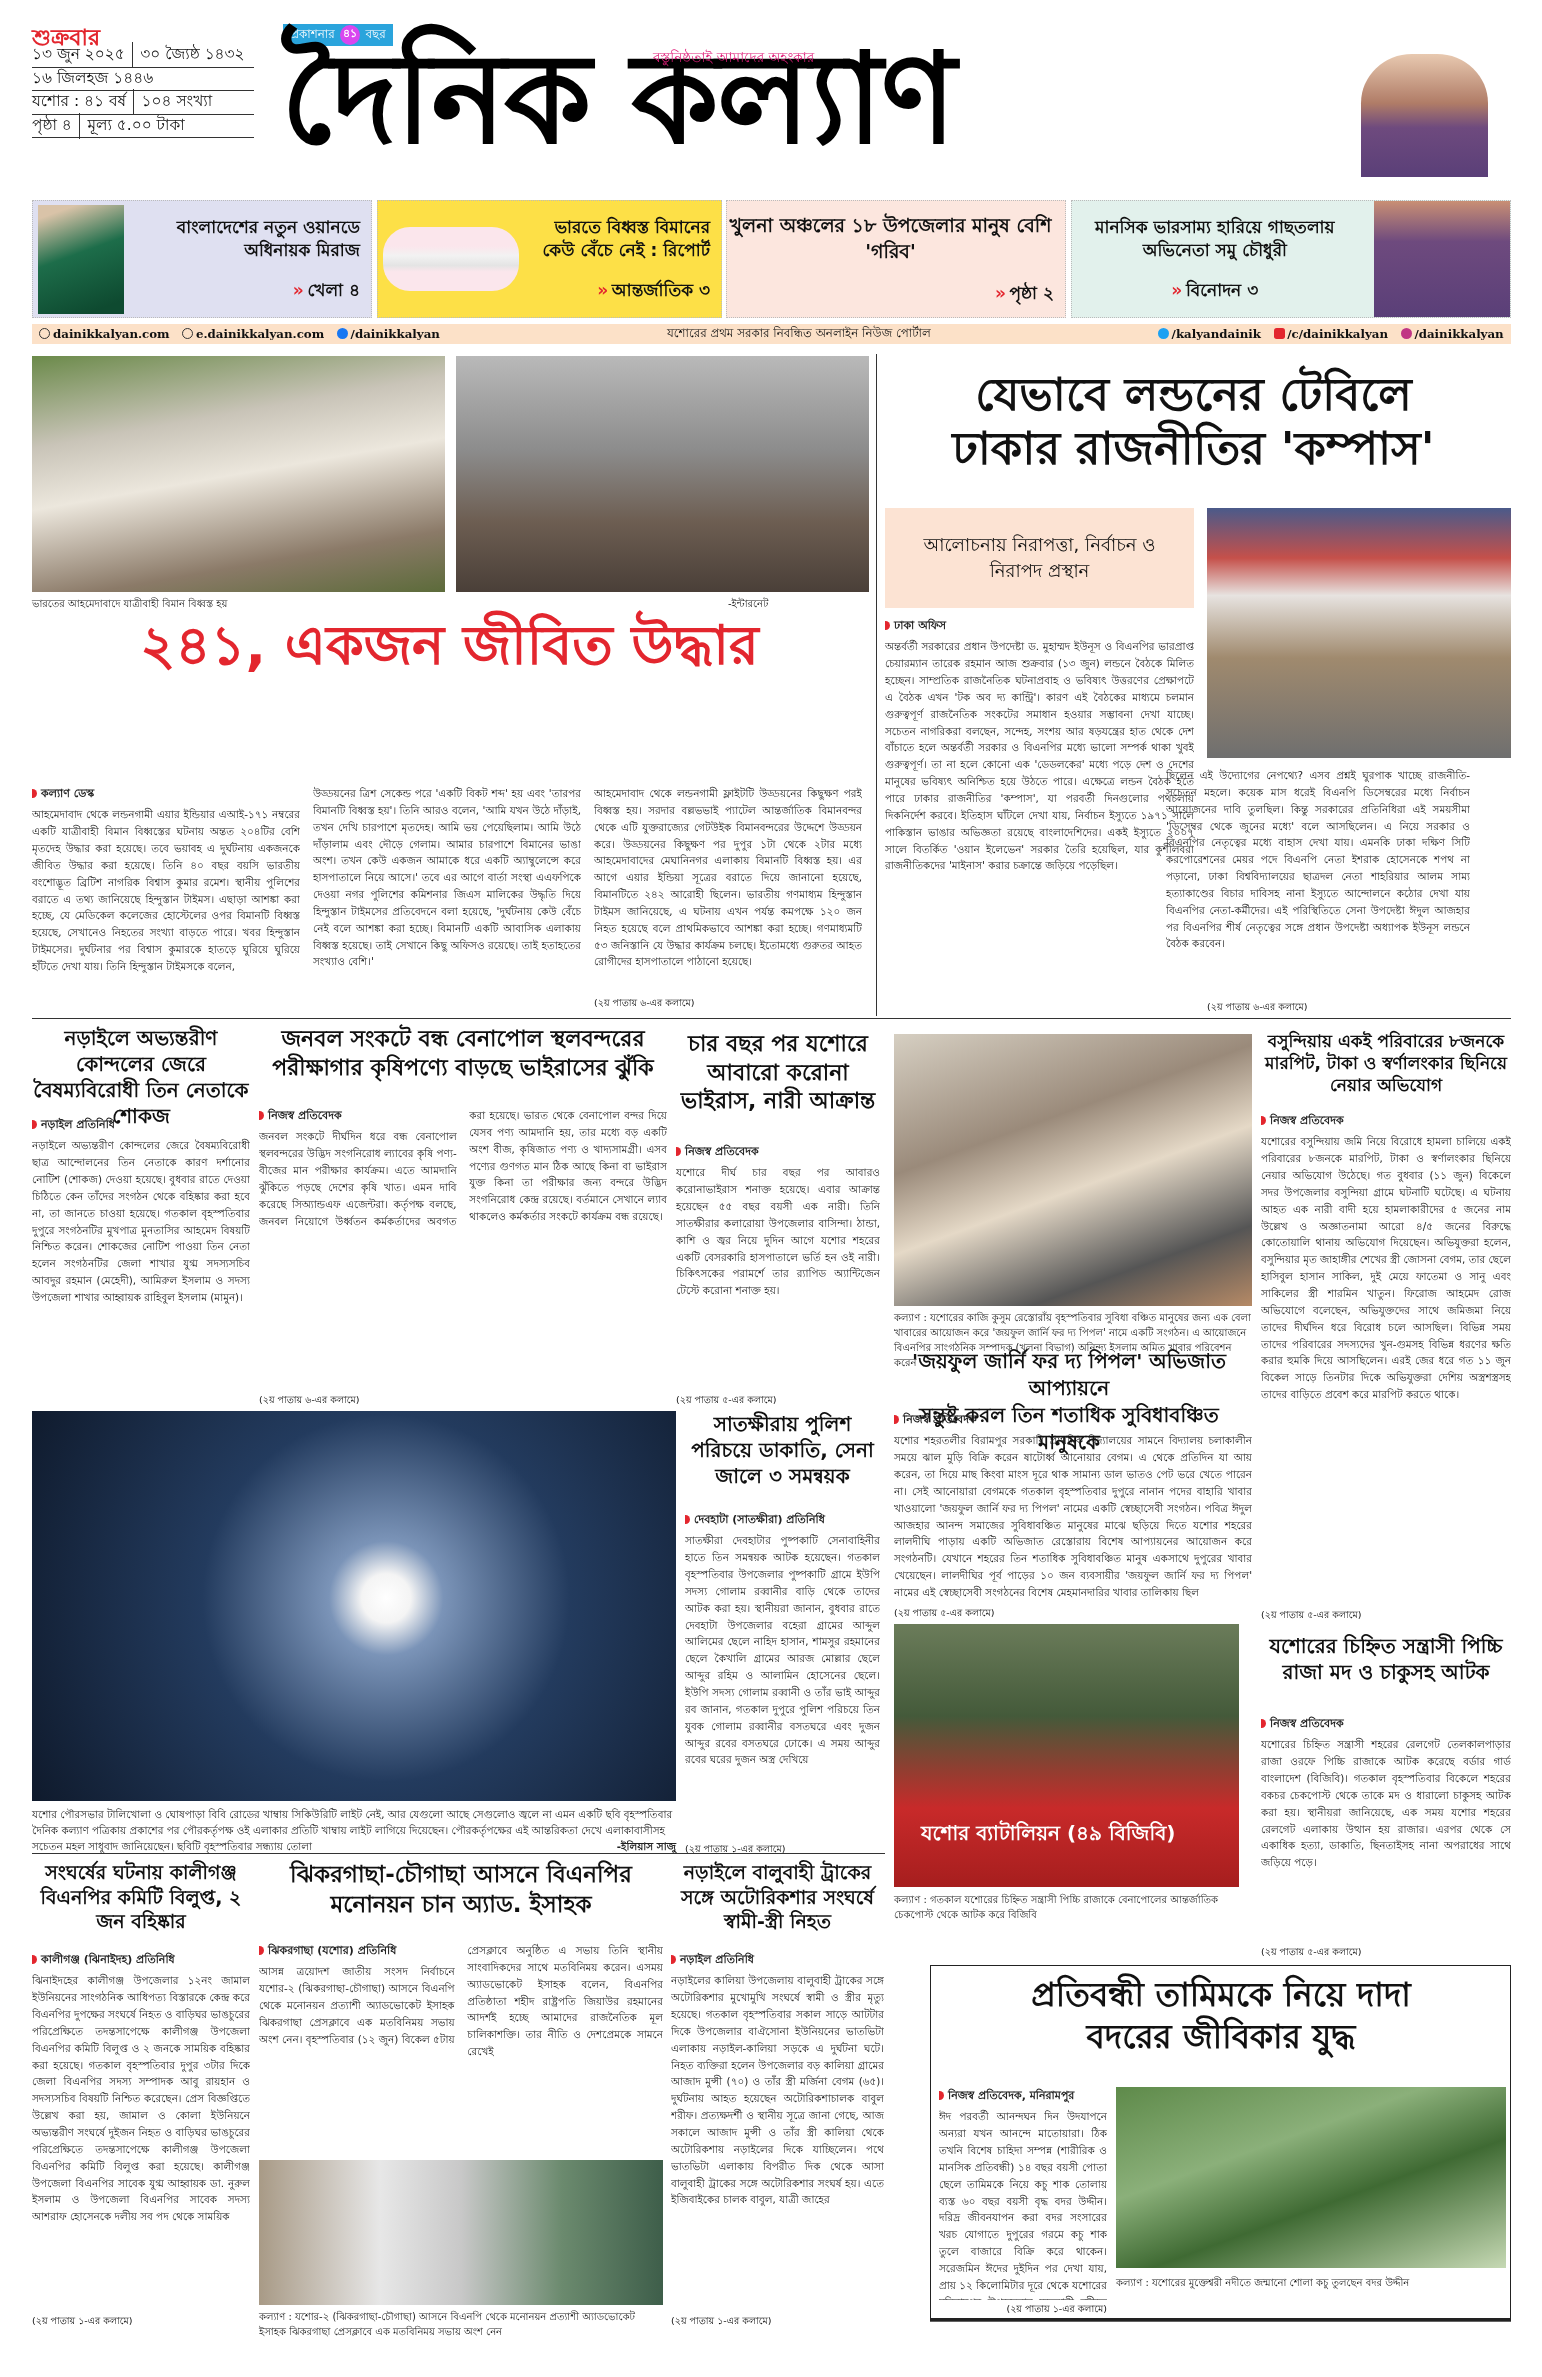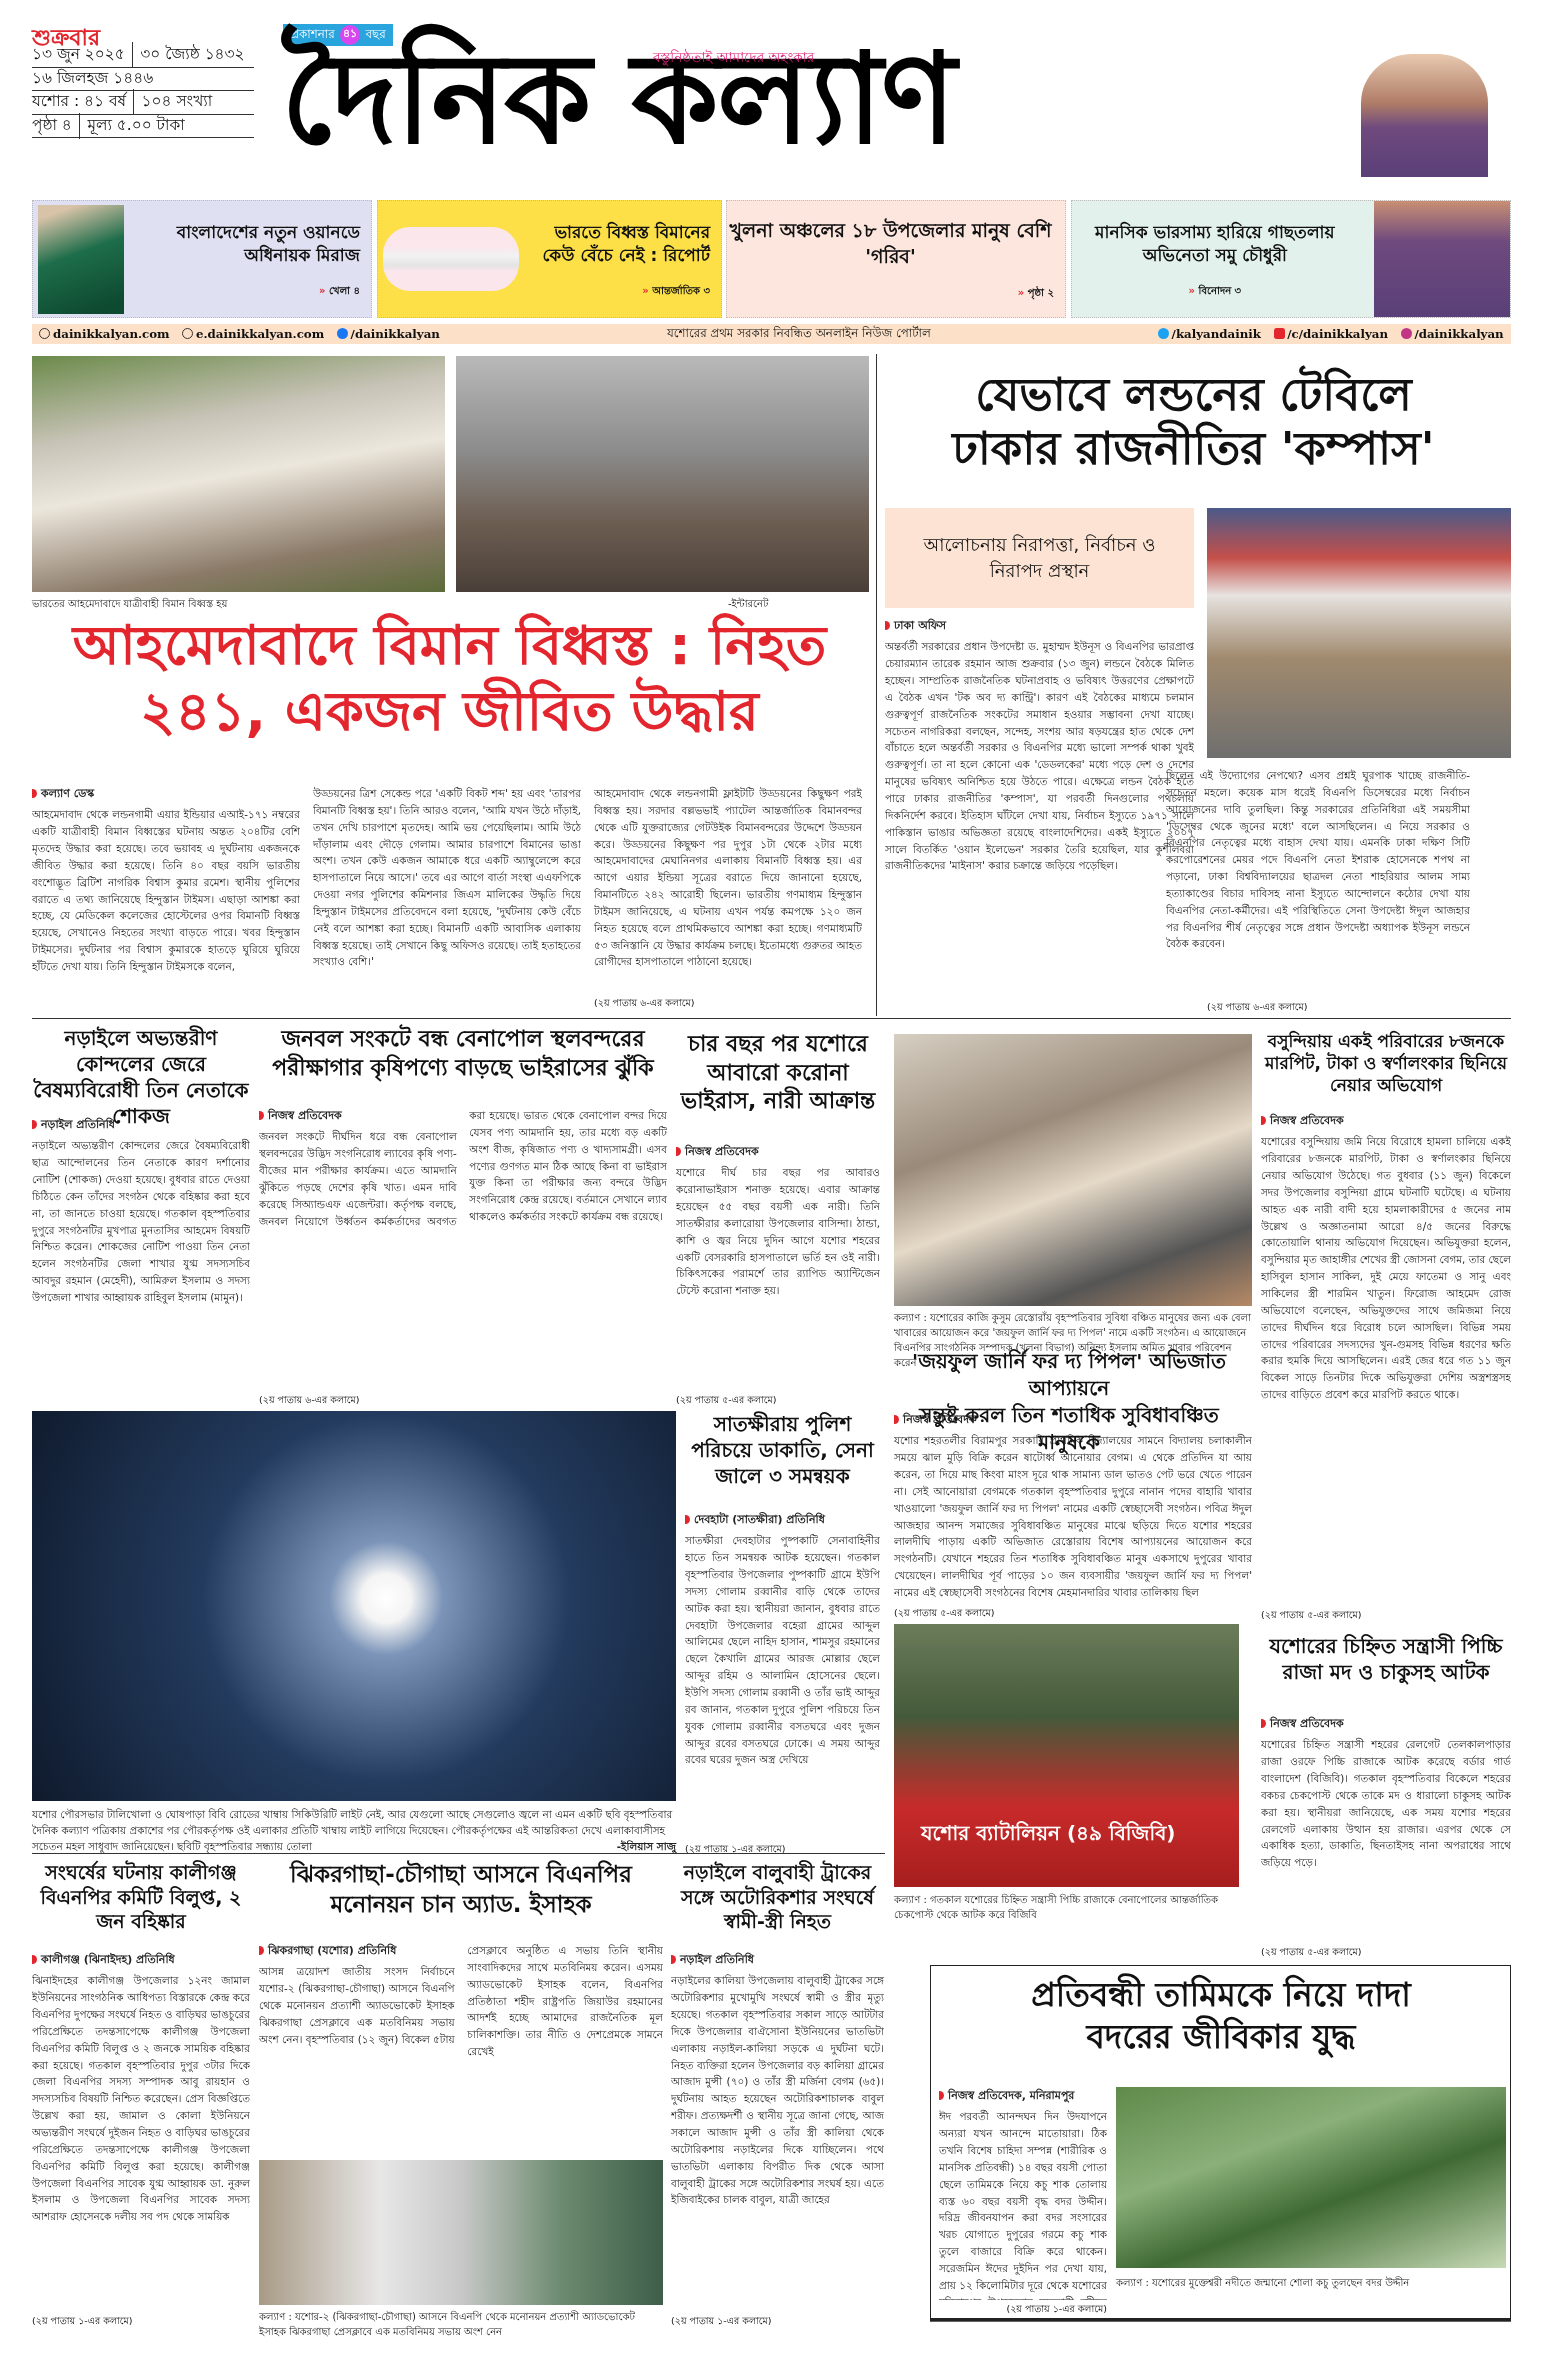--- a/index.html
+++ b/index.html
@@ -16,21 +16,21 @@
 .logo{left:281px;top:36px;font-size:125px;font-weight:bold;letter-spacing:-1.8px;line-height:1;color:#000}
 .tagline{left:653px;top:47px;font-size:13.6px;color:#e01e7a}
 .editor-photo{left:1361px;top:54px;width:127px;height:123px;background:linear-gradient(180deg,#e8c9b0 0%,#b07c67 40%,#6e4a7e 60%,#5a3f78 100%);border-radius:40% 40% 0 0}
 
 .teaser{top:200px;height:118px;border:0.9px dotted #bbb;display:flex;align-items:center}
 .t1{left:23px;width:227px;background:#dfe0f1}
 .t2{left:252px;width:230px;background:#fde047}
 .t3{left:485px;width:222px;background:#fce6de}
 .t4{left:711px;width:223px;background:#e2f1ec}
 .teaser .tt{font-size:17px;font-weight:bold;line-height:1.35;text-align:right;padding-right:11px;flex:1}
-.teaser .ref{font-size:10px;font-weight:bold;display:block;margin-top:17px}
+.teaser .ref{font-size:17px;font-weight:bold;display:block;margin-top:17px}
 .teaser .ref .chev{color:#e3262e;margin-right:3.6px}
 .teaser .pic{width:86px;height:109px;margin-left:5.4px}
 .pic-cricket{background:linear-gradient(160deg,#d9c3a8 10%,#1d6d4a 45%,#0e4a30 90%)}
 .pic-plane{background:linear-gradient(180deg,#fbe6ec 30%,#f2f2f2 45%,#e4e4e4 60%,#fbe6ec 70%);border-radius:27px}
 .pic-actor{background:linear-gradient(180deg,#c98f74 0%,#6e4a7e 35%,#5a3f78 100%)}
 
 .t1{left:32px;width:340px}
 .t2{left:377px;width:345px}
 .t3{left:726px;width:340px}
 .t4{left:1071px;width:440px}
@@ -126,21 +126,20 @@
     <span><span class="ic" style="background:#e3262e;border-radius:2.7px"></span><span>/c/dainikkalyan</span></span>
     <span><span class="ic" style="background:#c13584"></span><span>/dainikkalyan</span></span>
   </div>
 </div>
 
 <div class="abs img img-crash1"></div>
 <div class="abs img img-crash2"></div>
 <div class="abs caption cap1">ভারতের আহমেদাবাদে যাত্রীবাহী বিমান বিধ্বস্ত হয়</div>
 <div class="abs caption cap2">-ইন্টারনেট</div>
 <div class="abs redhead">
-    <div>আহমেদাবাদে বিমান বিধ্বস্ত : নিহত</div>
     <div>২৪১, একজন জীবিত উদ্ধার</div>
   </div>
 <div class="abs col" style="left:32px;top:785px;width:268px;height:227px">
     <div class="byline">কল্যাণ ডেস্ক</div>
     <div>আহমেদাবাদ থেকে লন্ডনগামী এয়ার ইন্ডিয়ার এআই-১৭১ নম্বরের একটি যাত্রীবাহী বিমান বিধ্বস্তের ঘটনায় অন্তত ২০৪টির বেশি মৃতদেহ উদ্ধার করা হয়েছে। তবে ভয়াবহ এ দুর্ঘটনায় একজনকে জীবিত উদ্ধার করা হয়েছে। তিনি ৪০ বছর বয়সি ভারতীয় বংশোদ্ভূত ব্রিটিশ নাগরিক বিশ্বাস কুমার রমেশ। স্থানীয় পুলিশের বরাতে এ তথ্য জানিয়েছে হিন্দুস্তান টাইমস। এছাড়া আশঙ্কা করা হচ্ছে, যে মেডিকেল কলেজের হোস্টেলের ওপর বিমানটি বিধ্বস্ত হয়েছে, সেখানেও নিহতের সংখ্যা বাড়তে পারে। খবর হিন্দুস্তান টাইমসের। দুর্ঘটনার পর বিশ্বাস কুমারকে হাতড়ে ঘুরিয়ে ঘুরিয়ে হাঁটতে দেখা যায়। তিনি হিন্দুস্তান টাইমসকে বলেন,</div>
   </div>
 <div class="abs col" style="left:313px;top:785px;width:268px;height:227px">
     <div>উড্ডয়নের ত্রিশ সেকেন্ড পরে 'একটি বিকট শব্দ' হয় এবং 'তারপর বিমানটি বিধ্বস্ত হয়'। তিনি আরও বলেন, 'আমি যখন উঠে দাঁড়াই, তখন দেখি চারপাশে মৃতদেহ। আমি ভয় পেয়েছিলাম। আমি উঠে দাঁড়ালাম এবং দৌড়ে গেলাম। আমার চারপাশে বিমানের ভাঙা অংশ। তখন কেউ একজন আমাকে ধরে একটি অ্যাম্বুলেন্সে করে হাসপাতালে নিয়ে আসে।' তবে এর আগে বার্তা সংস্থা এএফপিকে দেওয়া নগর পুলিশের কমিশনার জিএস মালিকের উদ্ধৃতি দিয়ে হিন্দুস্তান টাইমসের প্রতিবেদনে বলা হয়েছে, 'দুর্ঘটনায় কেউ বেঁচে নেই বলে আশঙ্কা করা হচ্ছে। বিমানটি একটি আবাসিক এলাকায় বিধ্বস্ত হয়েছে। তাই সেখানে কিছু অফিসও রয়েছে। তাই হতাহতের সংখ্যাও বেশি।'</div>
   </div>
 <div class="abs col" style="left:594px;top:785px;width:268px;height:211px">

